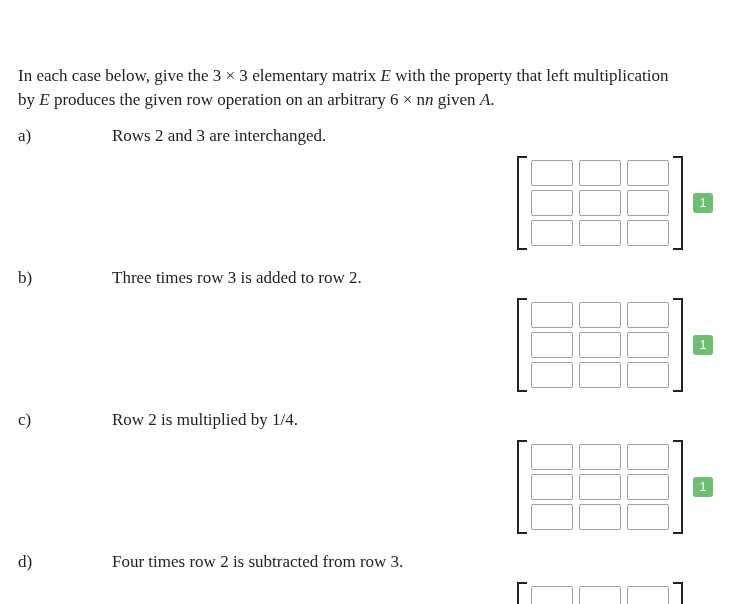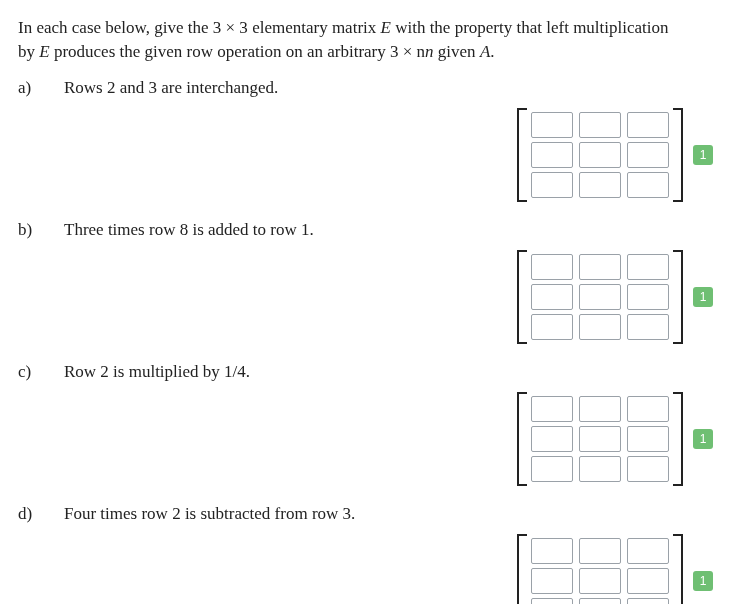--- a/index.html
+++ b/index.html
@@ -8,37 +8,39 @@
     padding: 16px 18px;
     font-family: "Times New Roman", Times, serif;
     font-size: 17px;
     color: #222;
     background: #fff;
     width: 735px;
   }
   .intro {
     line-height: 1.4;
     margin-bottom: 14px;
+    margin-top: 48px;
   }
   .intro .ital { font-style: italic; }
   .part {
     margin-bottom: 18px;
     position: relative;
   }
   .part-header {
     display: flex;
     align-items: baseline;
     gap: 28px;
     margin-bottom: 10px;
   }
   .part-label {
     width: 18px;
   }
   .part-text {
     flex: 1;
+    margin-left: 48px;
   }
   .matrix-row {
     display: flex;
     justify-content: flex-end;
     align-items: center;
     gap: 10px;
     padding-right: 4px;
   }
   .matrix-wrap {
     display: flex;
@@ -90,21 +92,21 @@
     font-family: Arial, sans-serif;
     border-radius: 3px;
     padding: 0 4px;
   }
 </style>
 </head>
 <body>
 
 <div class="intro">
   <span>In each case below, give the  </span><span>3 × 3</span><span>  elementary matrix  </span><span class="ital">E</span><span>  with the property that left multiplication</span><br>
-  <span>by  </span><span class="ital">E</span><span>  produces the given row operation on an arbitrary  </span><span><span style="font-style:normal;">3 × n</span></span><span class="ital">n</span><span>  given  </span><span class="ital">A</span><span>.</span>
+  <span>by  </span><span class="ital">E</span><span>  produces the given row operation on an arbitrary  </span><span><span style="font-style:normal;">6 × n</span></span><span class="ital">n</span><span>  given  </span><span class="ital">A</span><span>.</span>
 </div>
 
 <div class="part">
   <div class="part-header">
     <span class="part-label">a)</span>
     <span class="part-text">Rows 2 and 3 are interchanged.</span>
   </div>
   <div class="matrix-row">
     <div class="matrix-wrap">
       <div class="bracket left"></div>
@@ -121,21 +123,21 @@
       </div>
       <div class="bracket right"></div>
     </div>
     <span class="points-badge">1</span>
   </div>
 </div>
 
 <div class="part">
   <div class="part-header">
     <span class="part-label">b)</span>
-    <span class="part-text">Three times row 8 is added to row 1.</span>
+    <span class="part-text">Three times row 3 is added to row 2.</span>
   </div>
   <div class="matrix-row">
     <div class="matrix-wrap">
       <div class="bracket left"></div>
       <div class="matrix-grid">
         <input class="matrix-cell" value="" style="">
         <input class="matrix-cell" value="" style="">
         <input class="matrix-cell" value="" style="">
         <input class="matrix-cell" value="" style="">
         <input class="matrix-cell" value="" style="">

